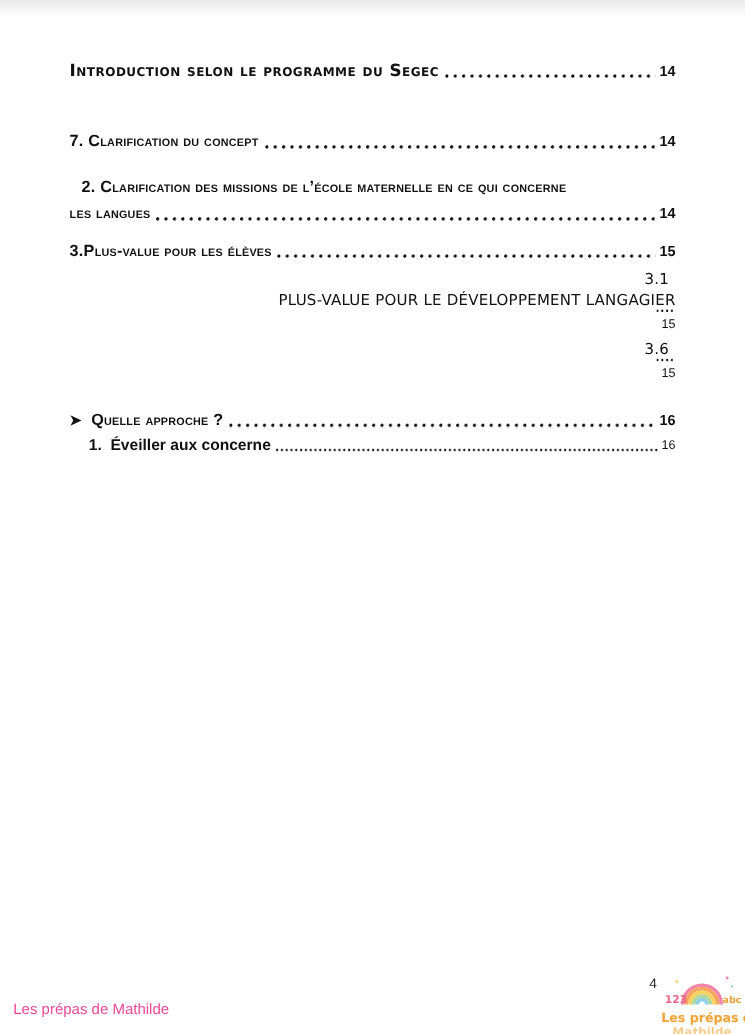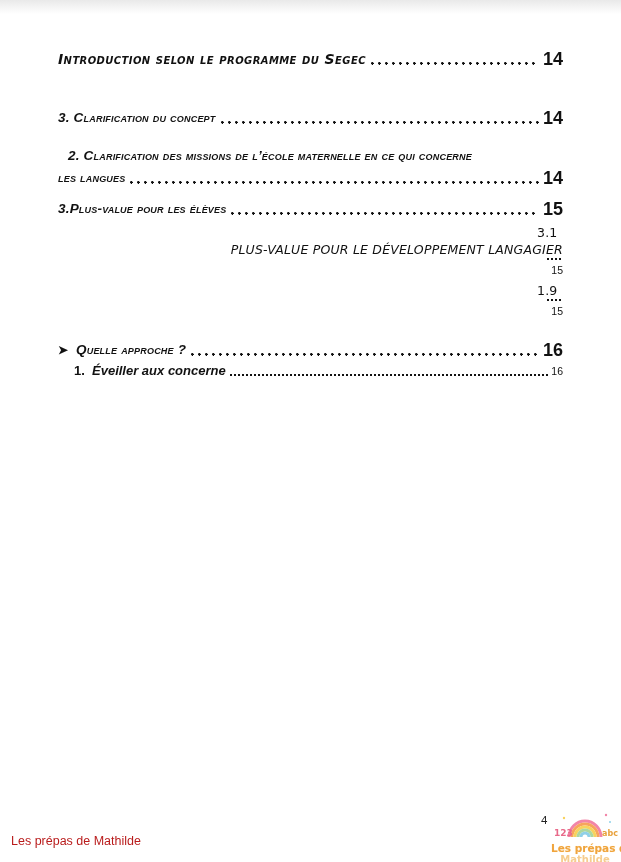--- a/index.html
+++ b/index.html
@@ -20,21 +20,21 @@
     position: absolute;
     left: 0; top: 0; right: 0;
     height: 14px;
     background: linear-gradient(#e9e9e9, #ffffff);
     pointer-events: none;
   }
 
   .toc { padding: 50px 58px 0 58px; }
 
   .toc-row { display: flex; align-items: flex-end; }
-  .toc-label { white-space: nowrap; font-style: italic; }
+  .toc-label { white-space: nowrap; }
 
   
   .comic-heading {
     font-family: "DejaVu Sans", sans-serif;
     font-variant: small-caps;
     font-weight: 700;
     font-size: 14px;
     letter-spacing: 0.4px;
     line-height: 18px;
   }
@@ -103,38 +103,38 @@
     height: 2px;
     margin: 0 2px 3px 4px;
     background-image: radial-gradient(circle at 1px 1px, #111 0.8px, rgba(0,0,0,0) 1.1px);
     background-size: 4px 2px;
   }
 
   .toc-page {
     flex: 0 0 auto;
     font-family: "Liberation Sans", sans-serif;
     font-weight: 700;
-    font-size: 18px;
+    font-size: 12px;
     font-variant: normal;
     letter-spacing: 0;
     line-height: 18px;
   }
   .toc-page.small {
     font-weight: 400;
     font-size: 10.5px;
     line-height: 15px;
   }
 
   
   .footer-left {
     position: absolute;
     left: 11px;
     top: 834px;
     font-size: 12.5px;
-    color: #b91c1c;
+    color: #ec4899;
   }
   .footer-pagenum {
     position: absolute;
     left: 541px;
     top: 814px;
     font-size: 11.5px;
     color: #222;
   }
   .brand-logo {
     position: absolute;
@@ -168,21 +168,21 @@
 
   <div class="toc">
 
     <div class="toc-row comic-heading">
       <span class="toc-label">Introduction selon le programme du Segec</span>
       <span class="leader"></span>
       <span class="toc-page">14</span>
     </div>
 
     <div class="toc-row bold-heading mt-41">
-      <span class="toc-label">3. Clarification du concept</span>
+      <span class="toc-label">7. Clarification du concept</span>
       <span class="leader"></span>
       <span class="toc-page">14</span>
     </div>
 
     <div class="mt-20">
       <div class="toc-row bold-heading indent1">
         <span class="toc-label">2. Clarification des missions de l’école maternelle en ce qui concerne</span>
       </div>
       <div class="toc-row bold-heading" style="margin-top:4px;">
         <span class="toc-label">les langues</span>
@@ -198,21 +198,21 @@
     </div>
 
     <div class="toc-row comic-sub sub-indent mt-6">
       <span class="entry-num">3.1</span>
       <span class="toc-label">PLUS-VALUE POUR LE DÉVELOPPEMENT LANGAGIER</span>
       <span class="leader small"></span>
       <span class="toc-page small">15</span>
     </div>
 
     <div class="toc-row comic-sub sub-indent mt-4">
-      <span class="entry-num">1.9</span>
+      <span class="entry-num">3.6</span>
       <span class="leader small"></span>
       <span class="toc-page small">15</span>
     </div>
 
     <div class="toc-row bold-heading mt-22">
       <span class="bullet">➤</span>
       <span class="toc-label">Quelle approche ?</span>
       <span class="leader"></span>
       <span class="toc-page">16</span>
     </div>

